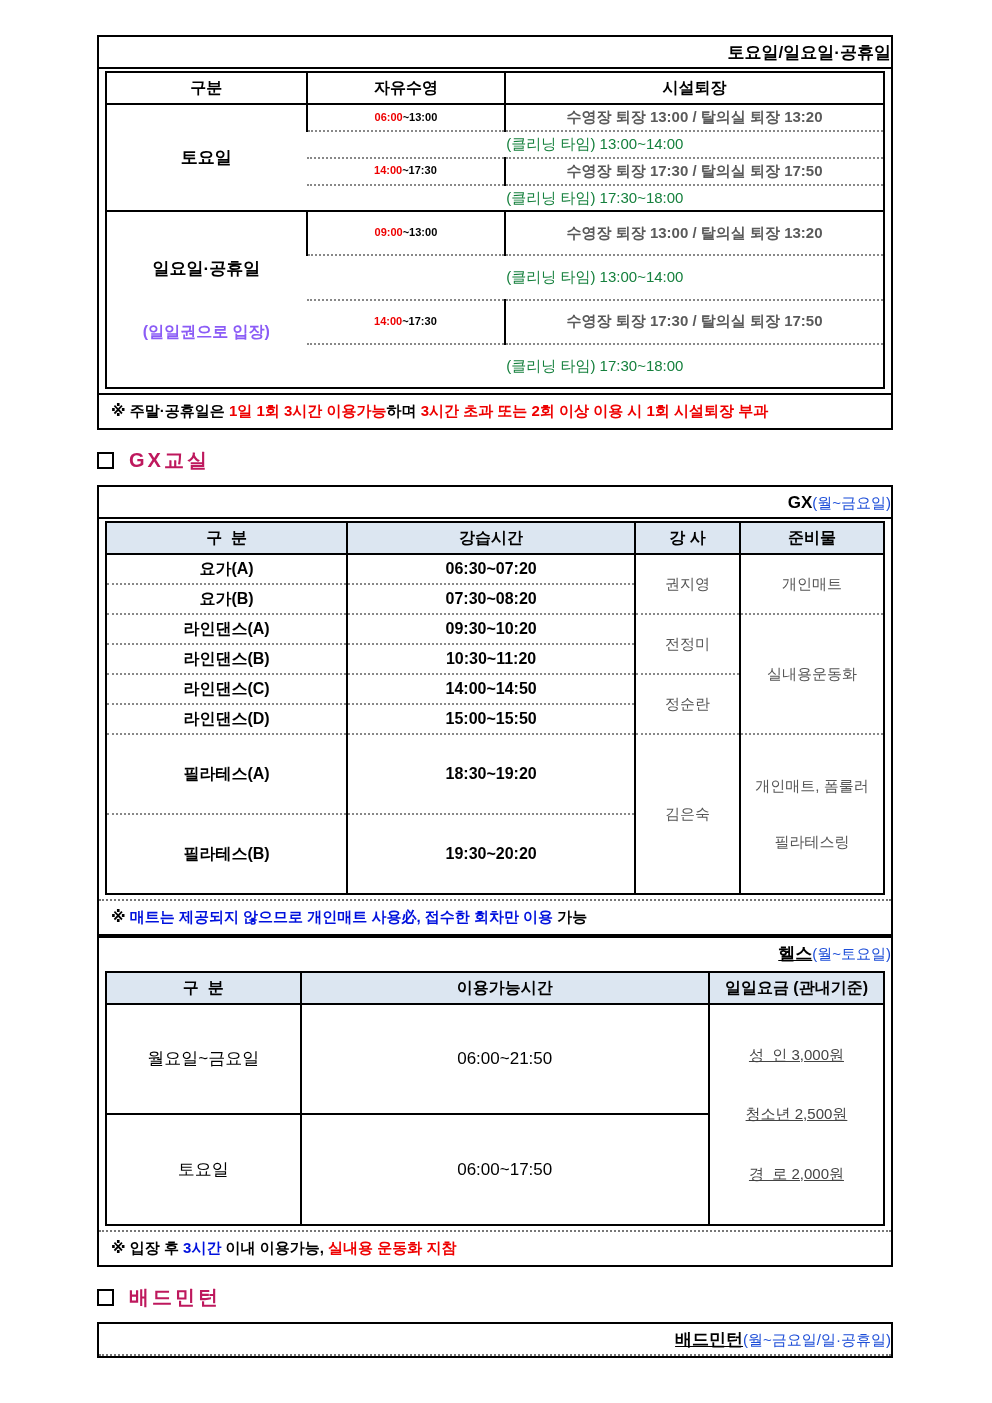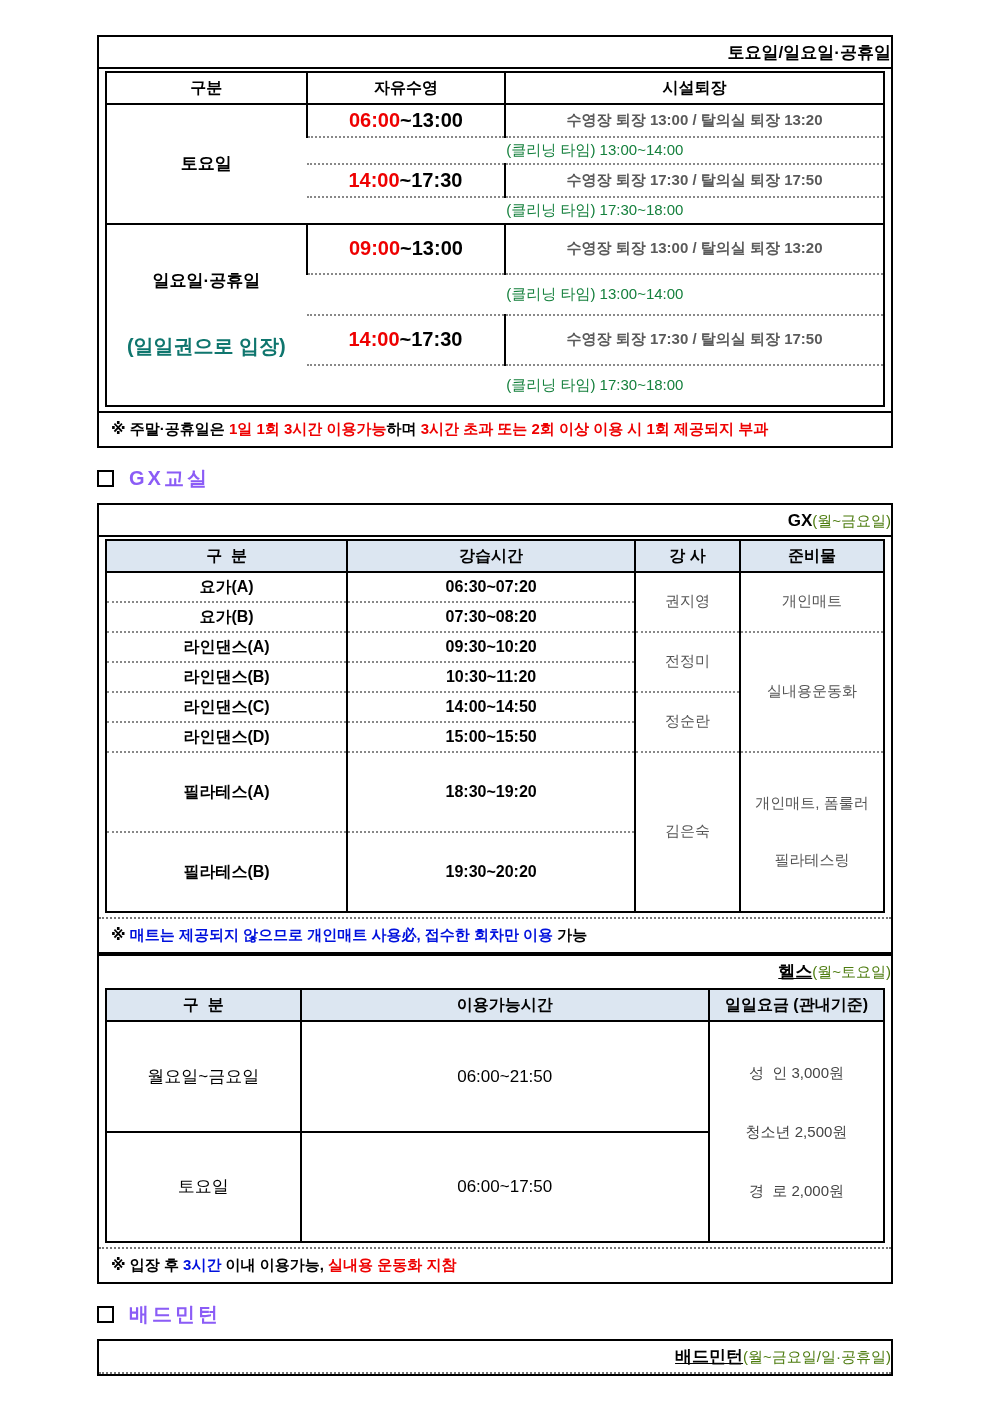--- a/index.html
+++ b/index.html
@@ -6,21 +6,21 @@
   body{
     width:992px;height:1403px;
     font-family:"Liberation Sans","DejaVu Sans",sans-serif;
     color:#000;
   }
   .page{box-sizing:border-box;width:992px;padding:35px 99px 10px 97px;}
 
   
   .blk{border:2.5px solid #000;background:#fff;}
   .tbl-title{text-align:right;font-size:17px;font-weight:700;padding:5px 0 4px;line-height:1.25;}
-  .tbl-title .t-sub{font-weight:400;color:#4d7c0f;font-size:15px;}
+  .tbl-title .t-sub{font-weight:400;color:#1d4ed8;font-size:15px;}
   .tbl-title .u{text-decoration:underline;}
   .sep-solid{border-bottom:2px solid #000;}
   .sep-dotted{border-bottom:2px dotted #777;}
 
   .itbl-wrap{padding:2px 6px 4px;}
   table.itbl{width:100%;border-collapse:collapse;border:2px solid #000;table-layout:fixed;}
   .itbl th{background:#dce6f1;border-bottom:2px solid #000;font-size:16px;font-weight:700;padding:5px 2px;}
   .itbl.plain-head th{background:#fff;}
   .itbl th,.itbl td{border-left:2px solid #000;text-align:center;vertical-align:middle;white-space:pre-wrap;line-height:1.25;}
   .itbl th:first-child,.itbl td:first-child{border-left:none;}
@@ -29,41 +29,41 @@
 
   
   .note{font-size:15px;font-weight:700;padding:5px 12px 7px;white-space:pre-wrap;line-height:1.4;}
   .note.top-solid{border-top:2px solid #000;}
   .note.top-dotted{border-top:2px dotted #777;}
 
   .red{color:#ee0000;}
   .blue{color:#0011dd;}
 
   
-  .sec-h{display:flex;align-items:center;margin:17px 0 11px;color:#8b5cf6;font-size:20px;font-weight:800;letter-spacing:3px;white-space:pre;}
+  .sec-h{display:flex;align-items:center;margin:17px 0 11px;color:#be185d;font-size:20px;font-weight:800;letter-spacing:3px;white-space:pre;}
   .sec-h .sq{flex:0 0 auto;width:13px;height:13px;border:2.5px solid #000;margin-right:15px;}
 
   
   .swim td{padding:3px 2px;font-size:15px;}
   .swim .c-day{font-size:17px;font-weight:700;}
-  .swim .c-day .sub{font-size:20px;font-weight:700;color:#0f766e;}
-  .swim .c-time{font-size:20px;font-weight:700;}
+  .swim .c-day .sub{font-size:16px;font-weight:700;color:#8b5cf6;}
+  .swim .c-time{font-size:11px;font-weight:700;}
   .swim .c-exit{color:#5a5a5a;font-weight:700;font-size:15px;}
   .swim .c-clean{color:#15803d;font-size:15px;}
 
   
   .gx td{padding:4px 2px;font-size:16px;}
   .gx .c-name,.gx .c-time{font-weight:700;font-size:16px;}
   .gx .c-inst,.gx .c-prep{color:#555;font-size:15px;}
 
   
   .hb td{padding:7px 2px;font-size:16px;}
   .hb .c-lab,.hb .c-time{font-weight:400;font-size:17px;}
   .hb td.c-fee{padding:2px 2px;color:#444;font-size:15px;font-weight:400;}
-  .hb .c-fee .fee-line{text-align:center;line-height:1.45;white-space:pre-wrap;}
+  .hb .c-fee .fee-line{text-align:center;line-height:1.45;white-space:pre-wrap;text-decoration:underline;}
 </style>
 </head>
 <body>
 
 <div class="page">
 
   <div class="blk">
     <div class="tbl-title sep-solid">토요일/일요일·공휴일</div>
     <div class="itbl-wrap">
       <table class="itbl plain-head swim">
@@ -107,21 +107,21 @@
         <tr class="dot">
           <td class="c-time"><span class="red">14:00</span><span>~17:30</span></td>
           <td class="c-exit">수영장 퇴장 17:30 / 탈의실 퇴장 17:50</td>
         </tr>
         <tr class="dot">
           <td class="c-clean" colspan="2">(클리닝 타임) 17:30~18:00</td>
         </tr>
       </tbody>
         </table>
     </div>
-    <div class="note top-solid"><span>※ </span><span>주말·공휴일은 </span><span class="red">1일 1회 3시간 이용가능</span><span>하며 </span><span class="red">3시간 초과 또는 2회 이상 이용 시 1회 제공되지 부과</span></div>
+    <div class="note top-solid"><span>※ </span><span>주말·공휴일은 </span><span class="red">1일 1회 3시간 이용가능</span><span>하며 </span><span class="red">3시간 초과 또는 2회 이상 이용 시 1회 시설퇴장 부과</span></div>
   </div>
 
   <div class="sec-h"><span class="sq"></span><span>GX교실</span></div>
 
   <div class="blk">
     <div class="tbl-title sep-solid"><span>GX</span><span class="t-sub">(월~금요일)</span></div>
     <div class="itbl-wrap">
       <table class="itbl gx">
         <colgroup>
             <col style="width:31%">

